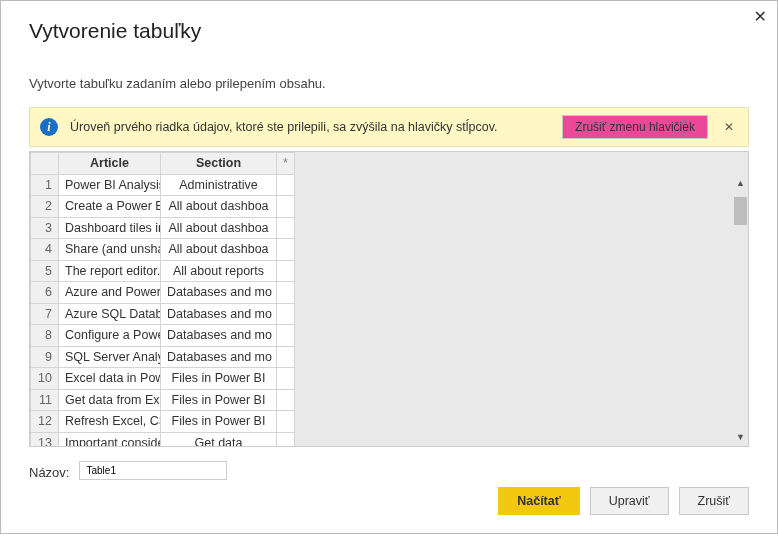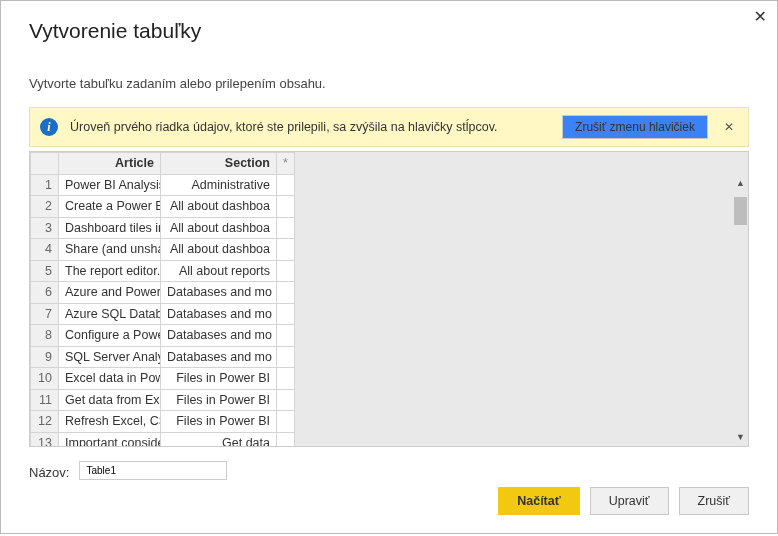--- a/index.html
+++ b/index.html
@@ -64,21 +64,21 @@
     align-items: center;
     justify-content: center;
     font-style: italic;
     font-weight: bold;
     font-size: 12px;
     font-family: Georgia, serif;
     flex-shrink: 0;
   }
   .info-text { flex: 1; color: #333; }
   .info-btn {
-    background: #3b82f6;
+    background: #ec4899;
     border: 1px solid #c8c8c8;
     padding: 4px 12px;
     font-size: 12px;
     cursor: pointer;
     color: #333;
   }
   .info-close {
     color: #555;
     font-size: 12px;
     cursor: pointer;
@@ -91,21 +91,21 @@
     overflow: hidden;
     display: flex;
   }
   .grid {
     flex: 0 0 auto;
     border-collapse: collapse;
     font-size: 12.5px;
   }
   .grid th, .grid td {
     border: 1px solid #d4d4d4;
-    text-align: right;
+    text-align: center;
     padding: 0 6px;
     height: 21.5px;
     white-space: nowrap;
     overflow: hidden;
     font-weight: normal;
     background: #fff;
   }
   .grid th {
     background: #f0f0f0;
     font-weight: 600;

